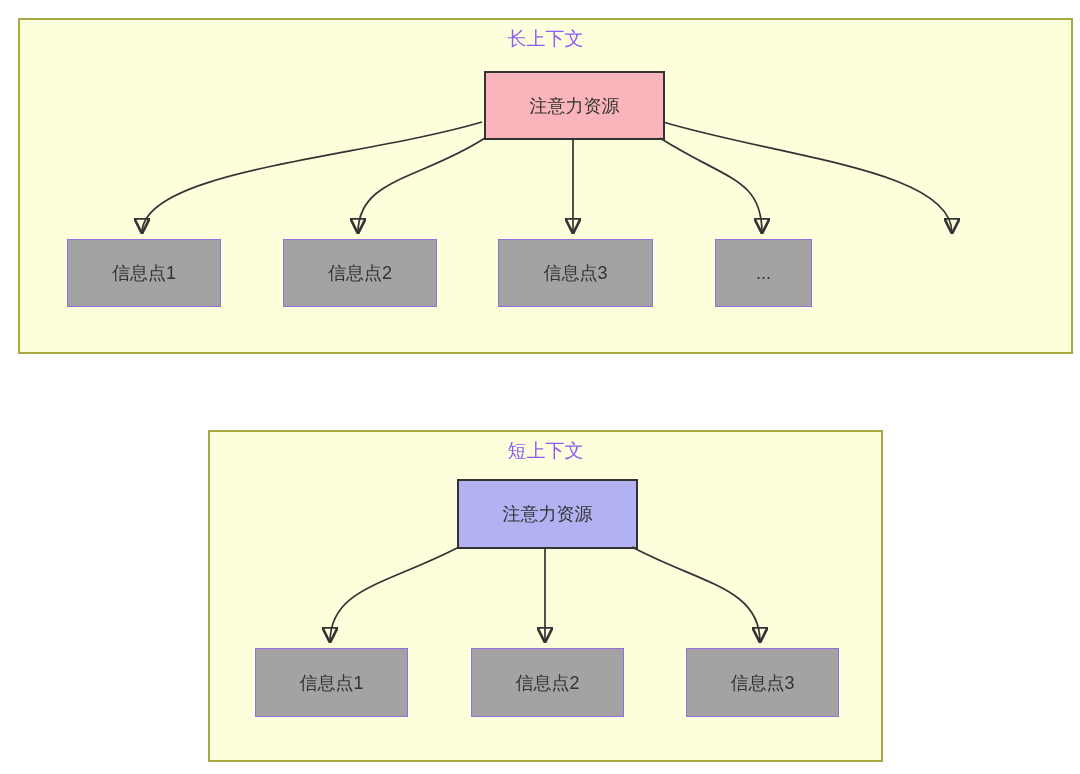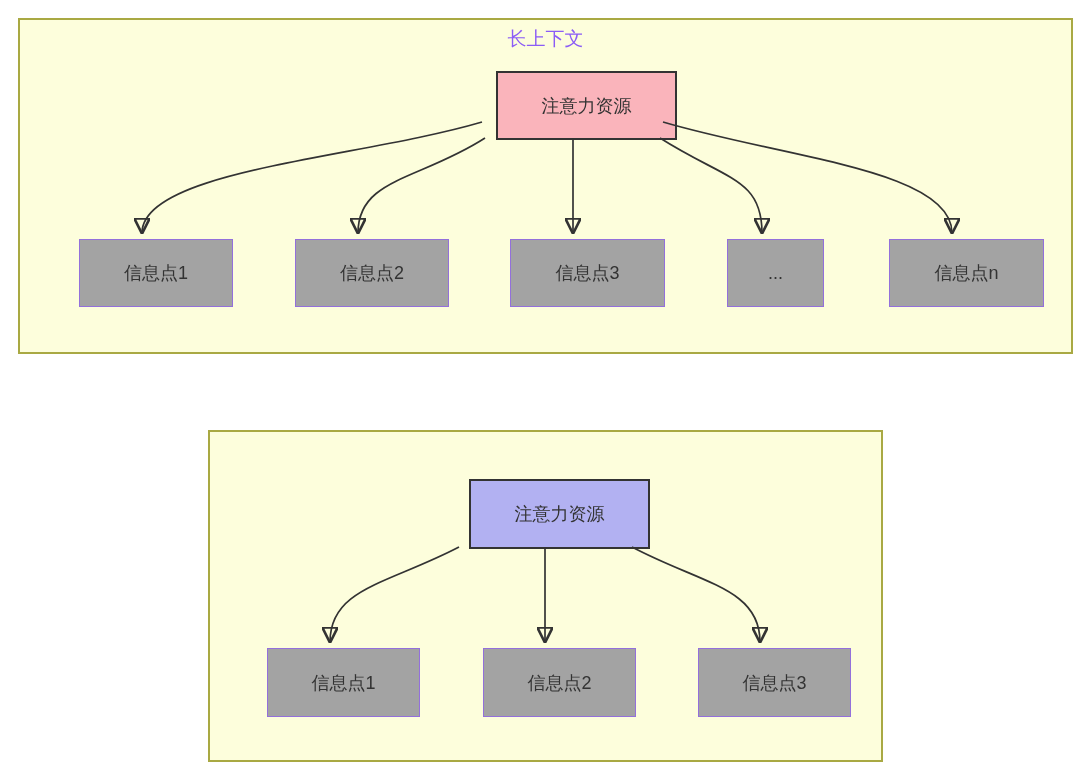--- a/index.html
+++ b/index.html
@@ -39,21 +39,20 @@
   }
   .node {
     position: absolute;
     display: flex;
     align-items: center;
     justify-content: center;
     box-sizing: border-box;
     font-size: 18px;
     color: #333333;
     text-align: center;
-    margin-left: 12px;
   }
   .node-source {
     border: 2px solid #333333;
   }
   .source-pink { background: #fab4bb; }
   .source-purple { background: #b2b1f2; }
   .node-target {
     background: #a3a3a3;
     border: 1px solid #9370db;
   }
@@ -96,26 +95,24 @@
     </div>
     <div class="node node-target t1">
       <span>信息点2</span>
     </div>
     <div class="node node-target t2">
       <span>信息点3</span>
     </div>
     <div class="node node-target t3">
       <span>...</span>
     </div>
-    <div class="node node-target t4">
-      <span>信息点n</span>
-    </div>
   </section>
 
   <section class="panel panel-short">
+    <div class="panel-title">短上下文</div>
     <div class="node node-source source-purple">
       <span>注意力资源</span>
     </div>
     <div class="node node-target t0">
       <span>信息点1</span>
     </div>
     <div class="node node-target t1">
       <span>信息点2</span>
     </div>
     <div class="node node-target t2">

